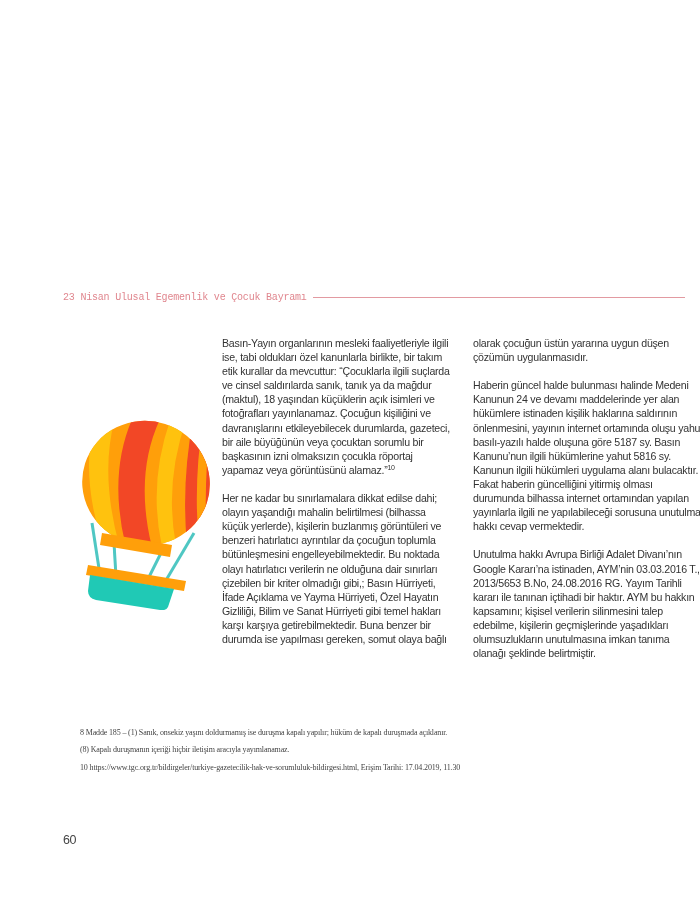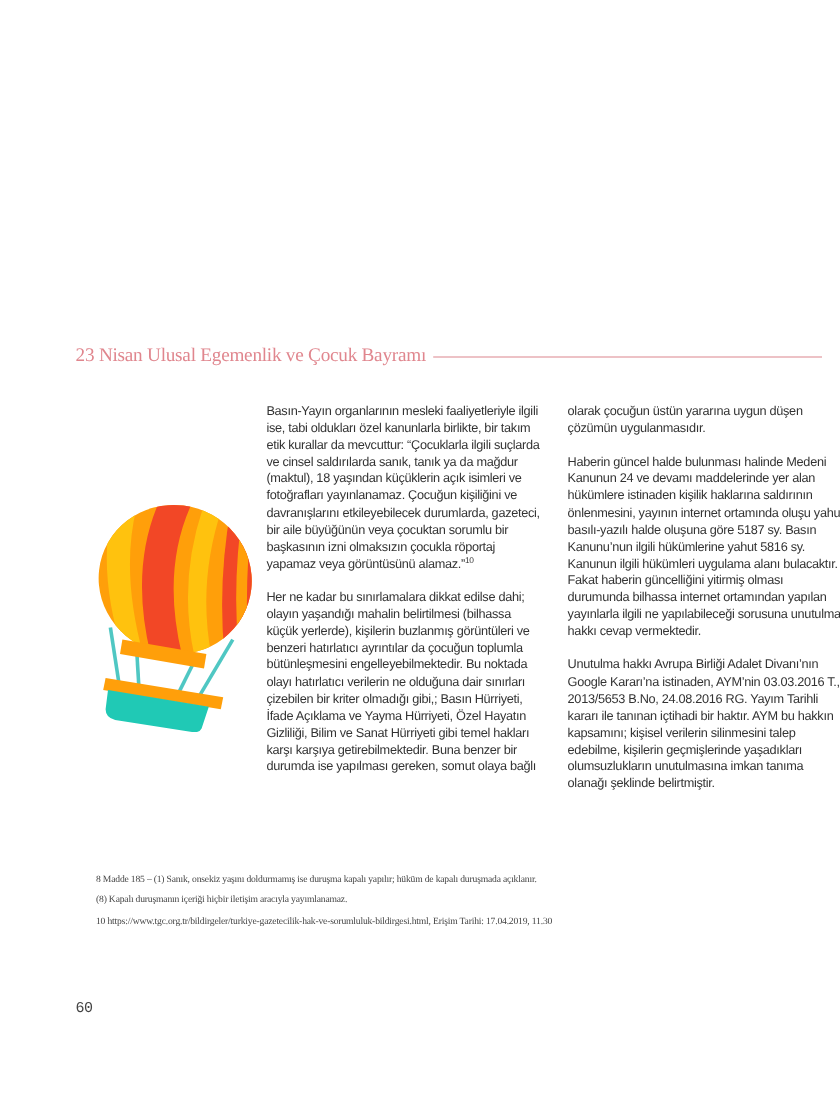--- a/index.html
+++ b/index.html
@@ -1,28 +1,28 @@
 <!DOCTYPE html>
 <html><head>
   <meta charset="utf-8">
   <style>
     html, body { margin: 0; padding: 0; background: #ffffff; }
     body { width: 700px; height: 917px; position: relative; overflow: hidden; font-family: "Liberation Sans", sans-serif; color: #333333; }
     .section-header { position: absolute; left: 63px; top: 288px; width: 622px; height: 18px; display: flex; align-items: center; }
-    .section-title { font-family: Liberation Serif, serif; font-size: 16px; color: #e0868e; white-space: nowrap; letter-spacing: -0.2px; }
+    .section-title { font-family: Liberation Mono, monospace; font-size: 10px; color: #e0868e; white-space: nowrap; letter-spacing: -0.2px; }
     .section-rule { flex: 1; height: 1px; background: #e29aa1; margin-left: 6px; }
     .balloon { position: absolute; left: 76px; top: 415px; width: 140px; height: 195px; }
     .col { position: absolute; top: 336px; width: 232px; font-size: 10.6px; line-height: 14.1px; color: #333; letter-spacing: -0.25px; }
     .col p { margin: 0 0 14.1px 0; }
     .col-left { left: 222px; }
     .col-right { left: 473px; width: 232px; }
     sup { font-size: 7px; line-height: 0; vertical-align: 4px; }
     .footnotes { position: absolute; left: 80px; top: 727px; width: 625px; font-family: Liberation Serif, serif; font-size: 8px; line-height: 11.5px; color: #444; letter-spacing: -0.15px; }
     .footnotes p { margin: 0 0 5.8px 0; }
-    .page-number { position: absolute; left: 63px; top: 833px; font-size: 12.5px; color: #444; font-family: Liberation Mono, monospace; letter-spacing: -0.5px; }
+    .page-number { position: absolute; left: 63px; top: 833px; font-size: 12.5px; color: #444; font-family: Liberation Sans, sans-serif; letter-spacing: -0.5px; }
   </style>
 </head>
 <body>
 
 <div class="section-header">
   <span class="section-title">23 Nisan Ulusal Egemenlik ve Çocuk Bayramı</span>
   <span class="section-rule"></span>
 </div>
 
 <div class="balloon">

